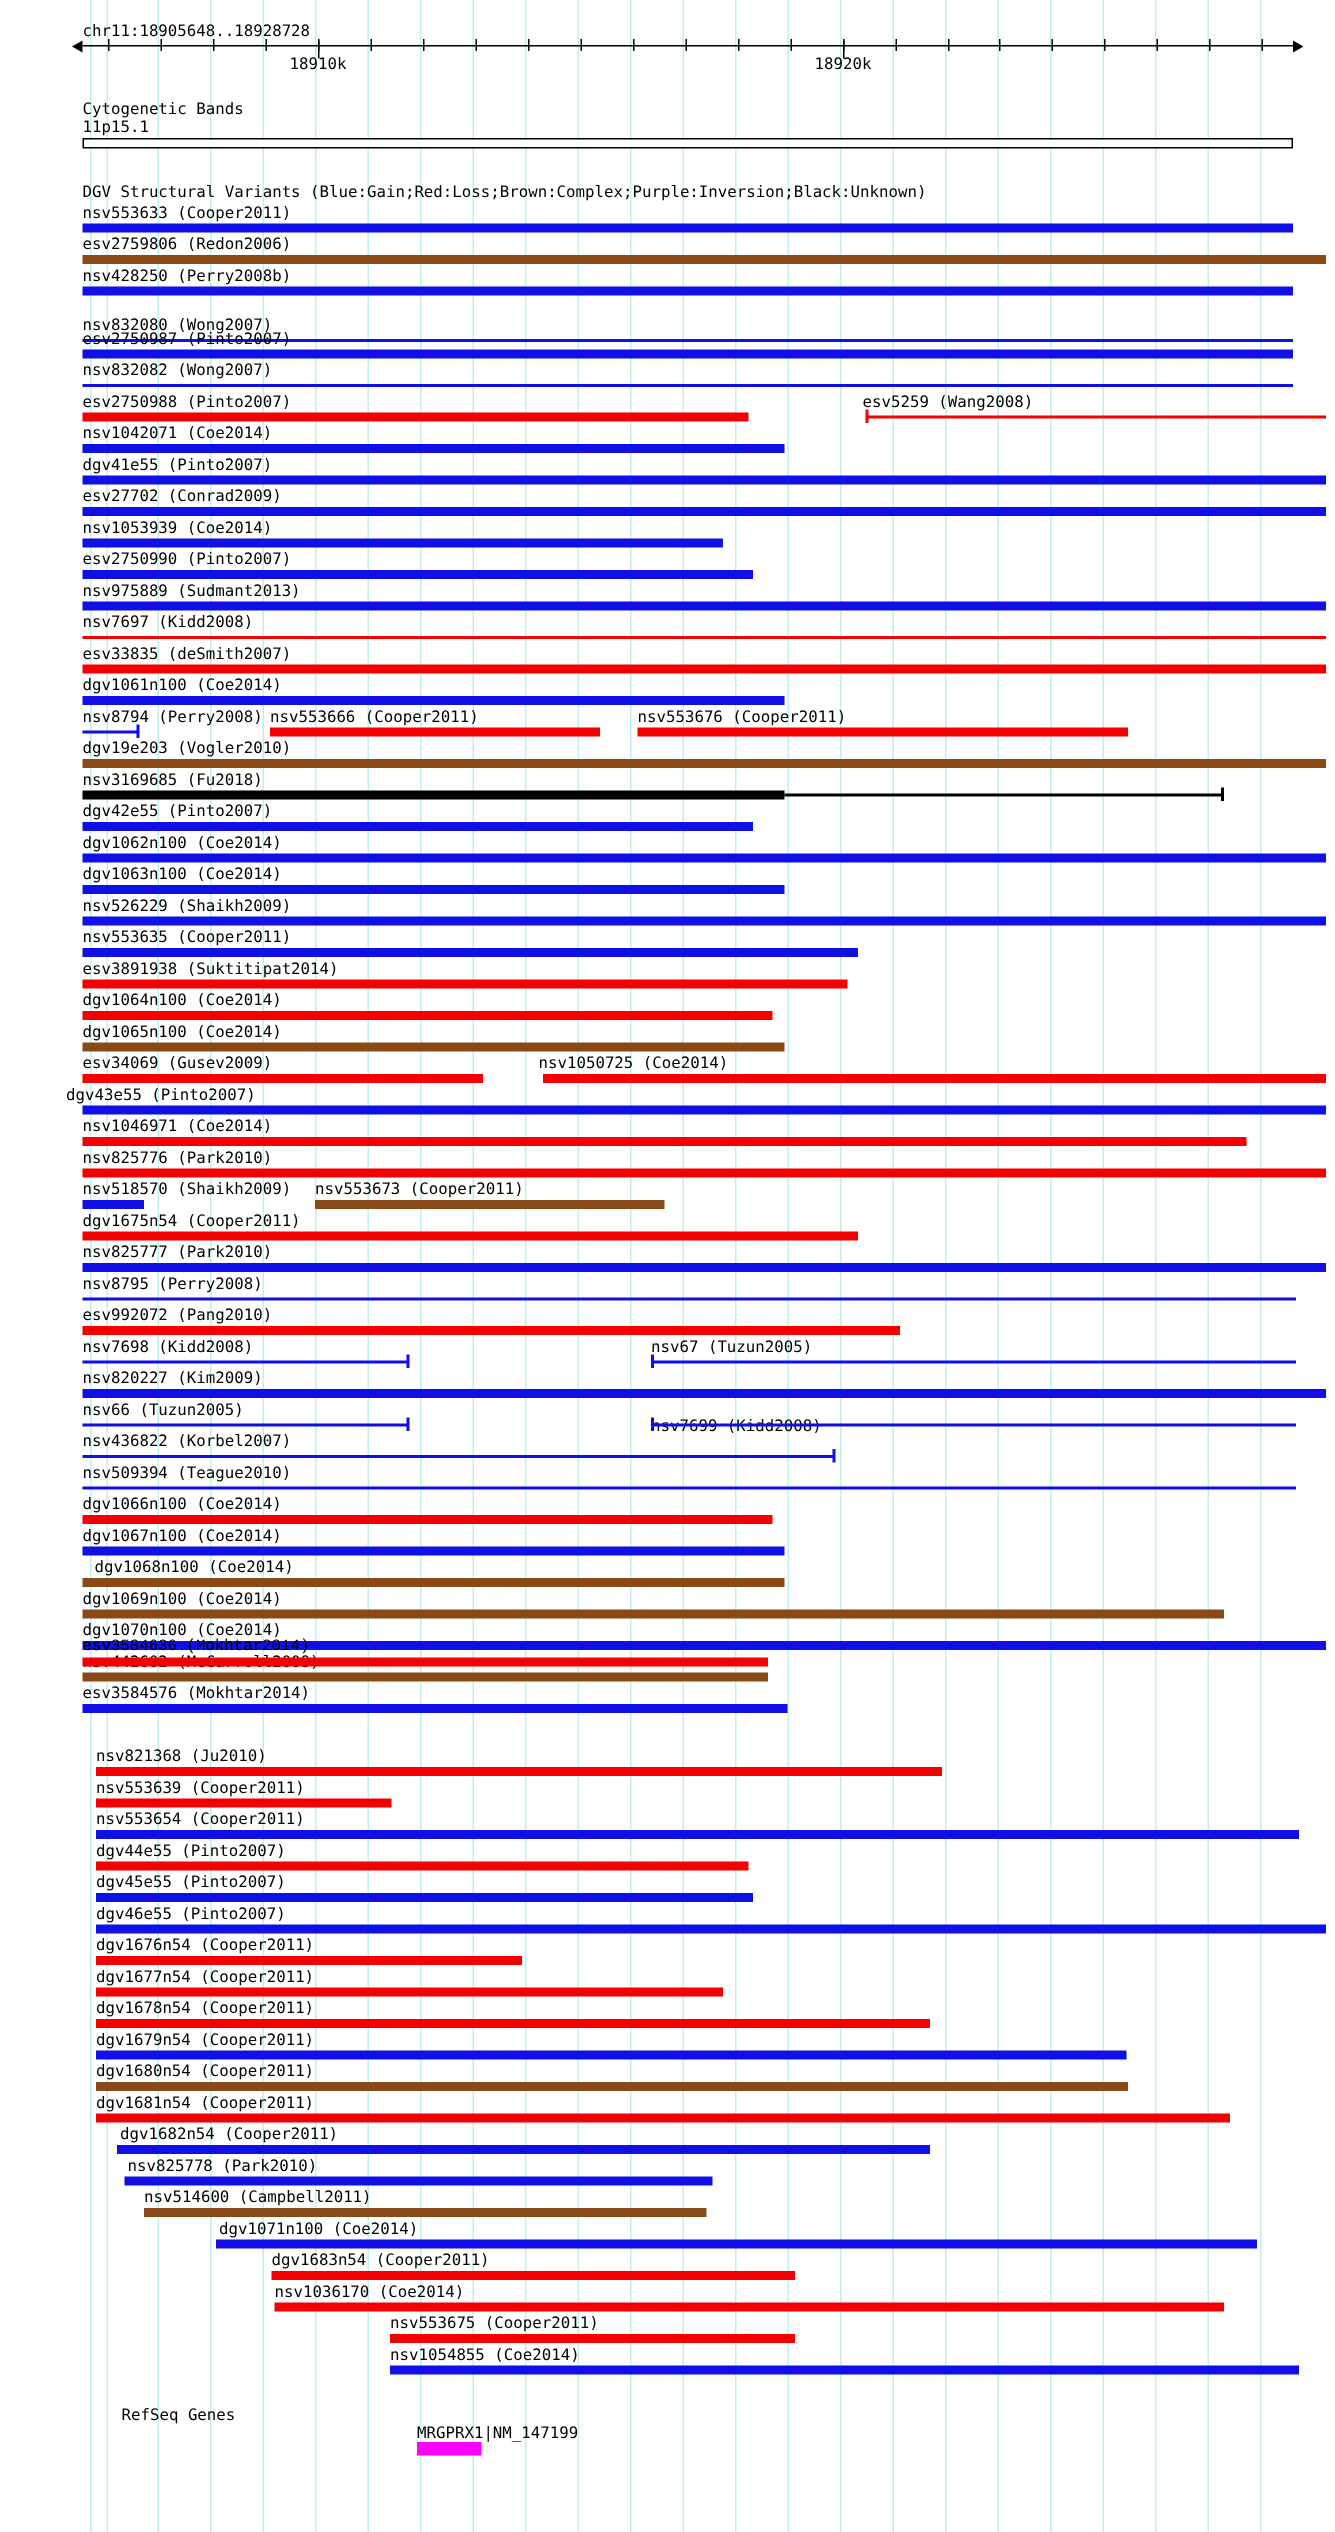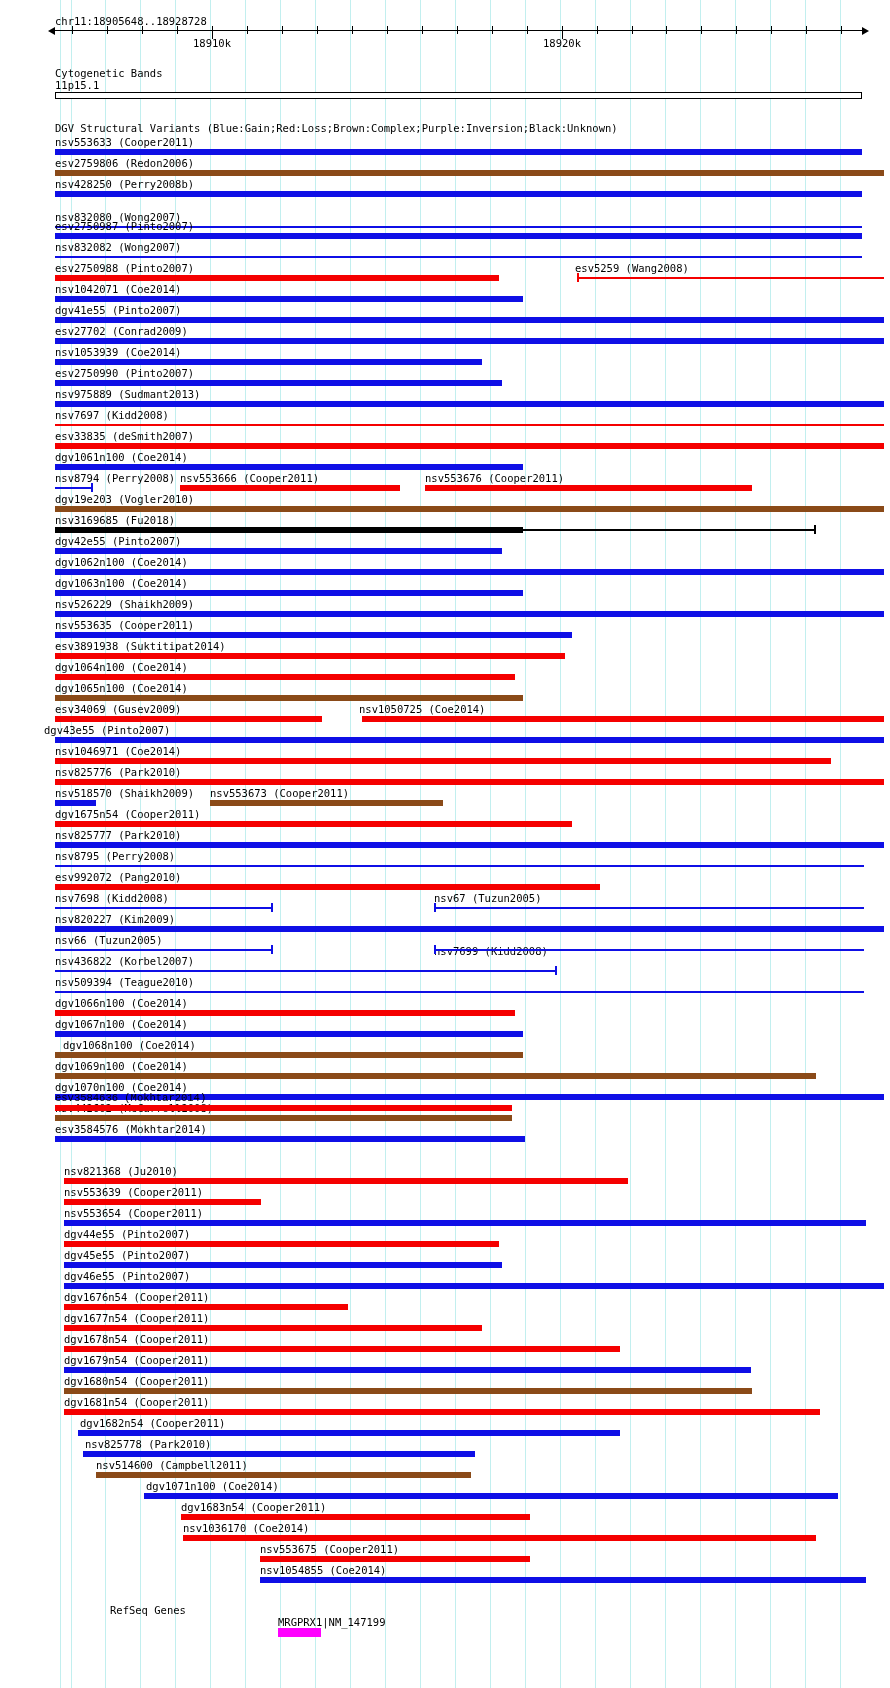--- a/index.html
+++ b/index.html
@@ -389,18 +389,18 @@
       <div class="row" style="top: 1544px;">
         <span class="flabel" style="left: 260px;">nsv553675 (Cooper2011)</span>
         <div class="vbar" style="left: 260px; width: 270px; background: rgb(245, 0, 0);"></div>
       </div>
       <div class="row" style="top: 1565px;">
         <span class="flabel" style="left: 260px;">nsv1054855 (Coe2014)</span>
         <div class="vbar" style="left: 260px; width: 606px; background: rgb(15, 15, 230);"></div>
       </div>
     </div>
 
-  <div class="abs bold" style="left:70px;top:1605px;padding-left:40px;">RefSeq Genes</div>
+  <div class="abs bold" style="left:41px;top:1605px;padding-left:40px;">RefSeq Genes</div>
   <div id="genes">
       <div class="abs" style="left: 278px; top: 1617px;">MRGPRX1|NM_147199</div>
       <div class="gene-bar" style="left: 278px; top: 1628px; width: 43px; background: rgb(255, 0, 255);"></div>
     </div>
 </div>
 
 </body></html>

